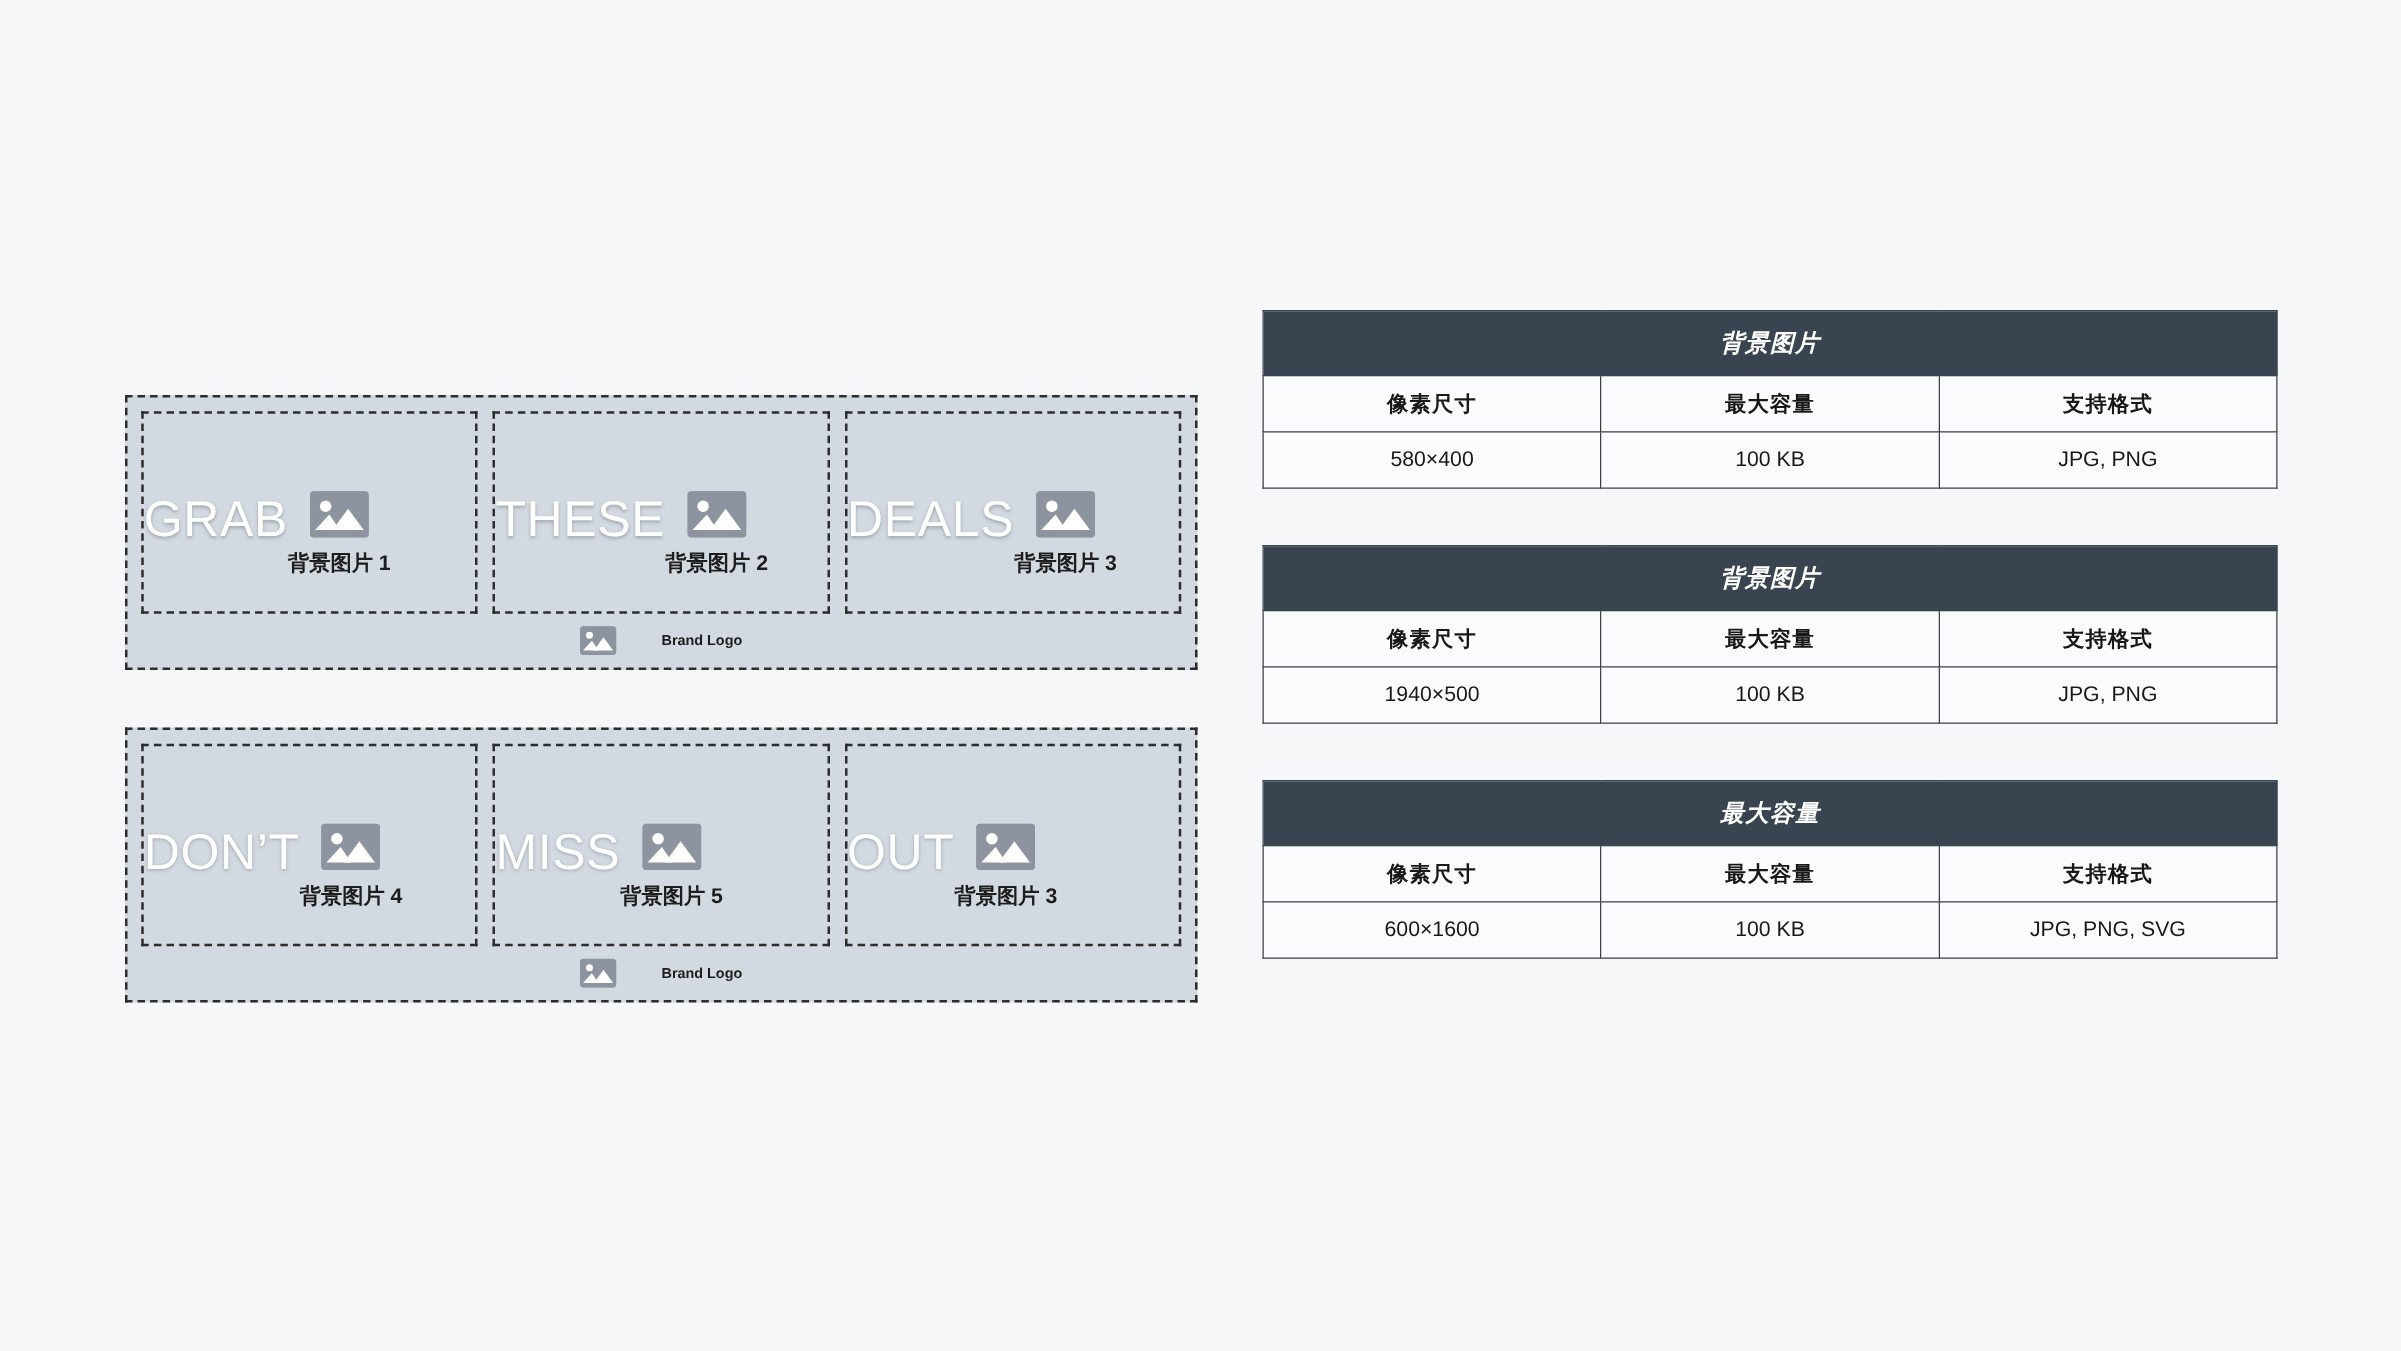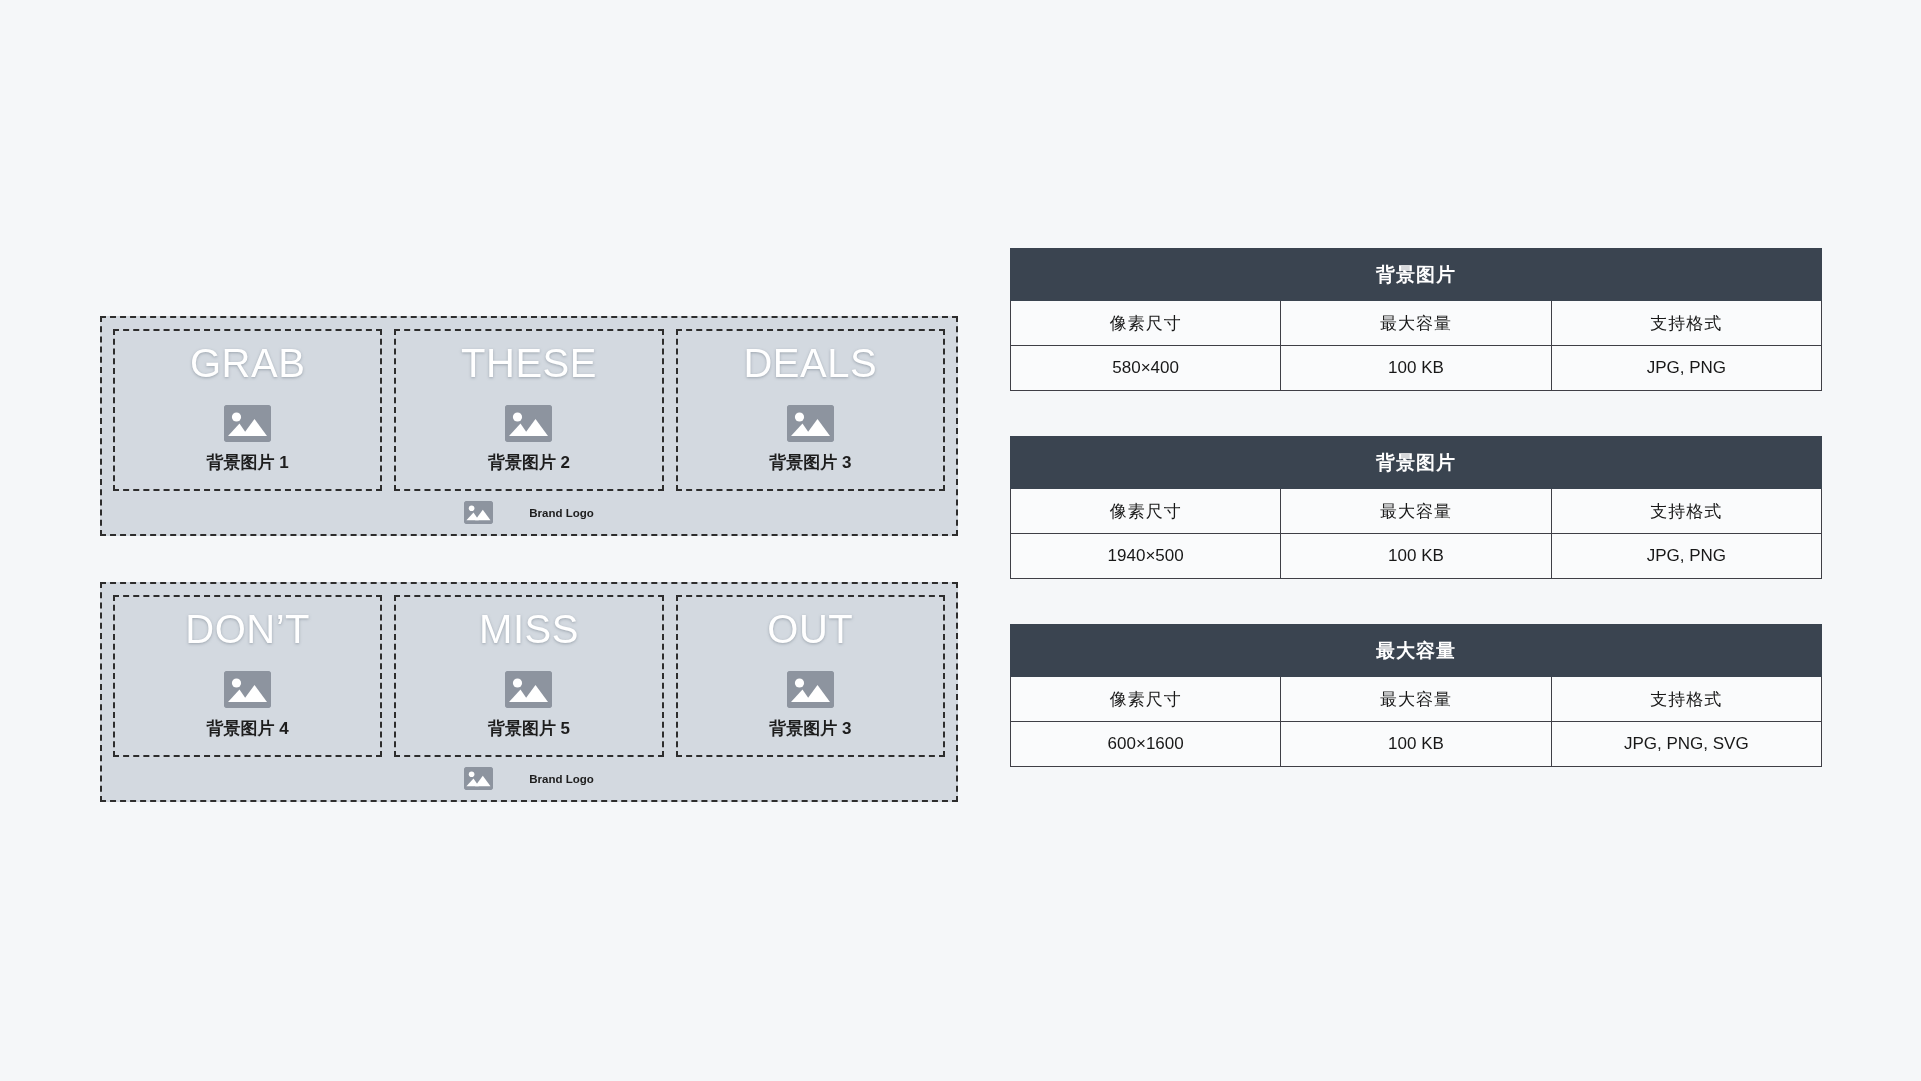--- a/index.html
+++ b/index.html
@@ -22,21 +22,21 @@
     position: relative;
   }
 
   .panels { display: flex; gap: 12px; }
 
   .panel {
     flex: 1 1 0;
     border: 2px dashed #2d2d2d;
     height: 162px;
     display: flex;
-    flex-direction: column;
+    flex-direction: row;
     align-items: center;
     padding-top: 12px;
     position: relative;
   }
 
   .panel-word {
     font-size: 40px;
     font-weight: 400;
     color: #ffffff;
     letter-spacing: 0.5px;
@@ -95,30 +95,31 @@
   }
   .spec-table th.title {
     background: #3a4450;
     color: #ffffff;
     font-size: 19px;
     font-weight: 600;
     height: 52px;
     text-align: center;
     border: 1px solid #3a4450;
     letter-spacing: 1px;
+    font-style: italic;
   }
   .spec-table td {
     border: 1px solid #3f3f46;
     height: 45px;
     text-align: center;
     font-size: 17px;
     color: #181818;
     background: #fafbfc;
   }
-  .spec-table td.hdr { font-weight: 400; letter-spacing: 1px; text-align: center; }
+  .spec-table td.hdr { font-weight: 700; letter-spacing: 1px; text-align: center; }
   .spec-table td.val { font-weight: 400; }
 </style>
 </head>
 <body>
 
 <div class="page">
 
   <div class="mockups">
 
     <div class="banner">

